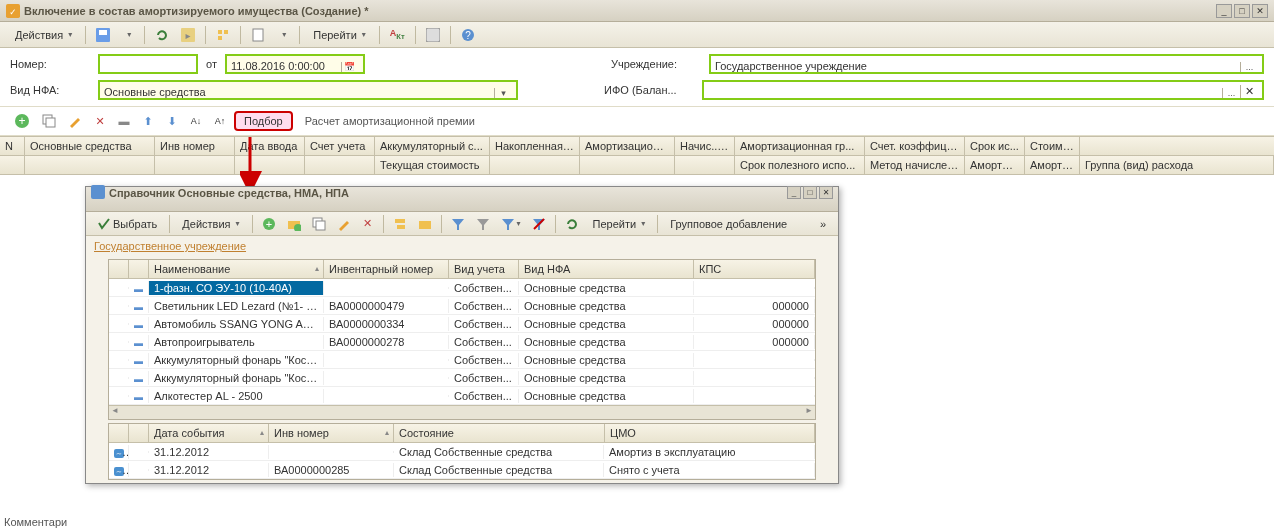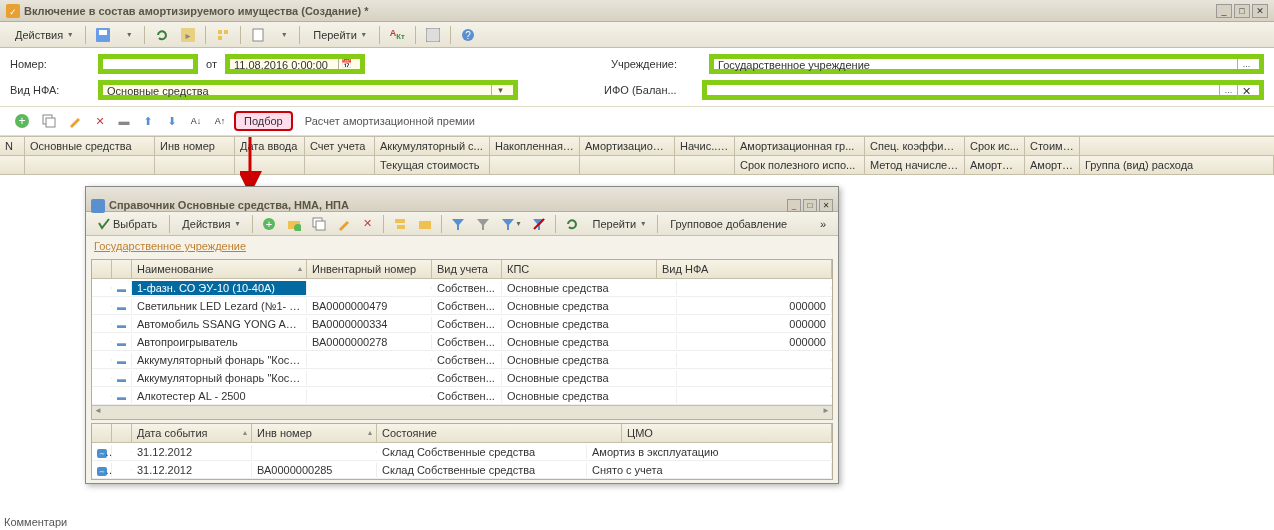--- a/index.html
+++ b/index.html
@@ -11,48 +11,48 @@
   .win-btn { width: 16px; height: 14px; background: #d6d1c2; border: 1px solid #999; display: flex; align-items: center; justify-content: center; cursor: pointer; font-size: 9px; }
   
   .toolbar { background: linear-gradient(#f5f2e9, #e8e4d5); height: 26px; display: flex; align-items: center; padding: 0 8px; border-bottom: 1px solid #c5bfa9; gap: 4px; }
   .tb-btn { height: 20px; min-width: 20px; border: 1px solid transparent; background: transparent; display: flex; align-items: center; justify-content: center; cursor: pointer; padding: 0 3px; border-radius: 2px; }
   .tb-btn.text { padding: 0 6px; gap: 3px; }
   .tb-sep { width: 1px; height: 18px; background: #c0b9a0; margin: 0 2px; }
   .dd-arrow::after { content: "▾"; font-size: 8px; margin-left: 2px; color: #666; }
   
   .form-row { padding: 6px 10px; display: flex; align-items: center; gap: 8px; }
   .fld-label { width: 80px; color: #333; }
-  .fld-input { border: 5px solid #84cc16; background: #fff; height: 20px; padding: 0 4px; display: flex; align-items: flex-start; }
+  .fld-input { border: 2px solid #84cc16; background: #fff; height: 20px; padding: 0 4px; display: flex; align-items: flex-end; }
   .fld-input.yellow { background: #fffde8; }
   .fld-dd { display: flex; }
   .fld-dd .arrow, .fld-dd .dots { width: 18px; border-left: 1px solid #b5ae9a; display: flex; align-items: center; justify-content: center; cursor: pointer; font-size: 9px; color: #555; }
   .fld-dd .x { width: 18px; border-left: 1px solid #b5ae9a; display: flex; align-items: center; justify-content: center; cursor: pointer; }
   
   .inner-toolbar { display: flex; align-items: center; gap: 4px; padding: 4px 10px; border-top: 1px solid #e0dcc8; border-bottom: 1px solid #e0dcc8; }
   .podbor-btn { border: 2px solid #c00; border-radius: 4px; padding: 2px 8px; background: #fde; cursor: pointer; }
   .premium-link { color: #555; margin-left: 8px; }
   
   .grid-hdr { background: linear-gradient(#f7f3e6, #e9e4d0); border-top: 1px solid #c5bfa9; border-bottom: 1px solid #c5bfa9; display: flex; }
   .grid-hdr .gcol { border-right: 1px solid #c5bfa9; padding: 3px 5px; overflow: hidden; white-space: nowrap; text-overflow: ellipsis; }
   .grid-hdr.r2 { border-top: none; }
   .grid-body { height: 340px; background: #fff; }
   
   .red-arrow { position: absolute; left: 240px; top: 135px; pointer-events: none; }
   
   .dialog { position: absolute; left: 85px; top: 186px; width: 754px; background: #f5f2e9; border: 1px solid #888; box-shadow: 2px 2px 6px rgba(0,0,0,0.3); }
-  .dlg-title { background: linear-gradient(#e8e4da, #d6d1c2); height: 20px; display: flex; align-items: flex-start; padding: 12px 5px; border-bottom: 1px solid #b5ae9a; }
+  .dlg-title { background: linear-gradient(#e8e4da, #d6d1c2); height: 20px; display: flex; align-items: flex-end; padding: 12px 5px; border-bottom: 1px solid #b5ae9a; }
   .dlg-title .t { flex: 1; color: #5a5545; font-weight: bold; }
   .dlg-title .wb { display: flex; gap: 2px; }
   .dlg-title .wb span { width: 14px; height: 13px; border: 1px solid #999; background: #d6d1c2; display: flex; align-items: center; justify-content: center; font-size: 8px; cursor: pointer; }
   
   .dlg-tb { background: linear-gradient(#f5f2e9, #e8e4d5); height: 24px; display: flex; align-items: center; padding: 0 5px; gap: 3px; border-bottom: 1px solid #c5bfa9; }
   .dlg-crumb { color: #c08030; padding: 4px 8px; }
   .dlg-crumb.link { text-decoration: underline; cursor: pointer; }
   
-  .dlg-grid-wrap { margin: 3px 5px; border: 1px solid #b5ae9a; background: #fff; }
+  .dlg-grid-wrap { margin: 3px 22px; border: 1px solid #b5ae9a; background: #fff; }
   .dgh { background: linear-gradient(#f7f3e6, #e9e4d0); display: flex; border-bottom: 1px solid #c5bfa9; }
   .dgh .c { border-right: 1px solid #c5bfa9; padding: 3px 5px; position: relative; }
   .sort-ico { position: absolute; right: 4px; top: 4px; font-size: 8px; color: #888; }
   .dgr { display: flex; border-bottom: 1px solid #eee; height: 18px; align-items: center; }
   .dgr .c { border-right: 1px solid #eee; padding: 1px 5px; overflow: hidden; white-space: nowrap; text-overflow: ellipsis; }
   .dgr.sel .c1 { background: #0369a1; color: #fff; }
   .row-ico { color: #5b90d0; font-size: 9px; }
   .dlg-scroll { height: 14px; background: #e8e4d5; border-top: 1px solid #c5bfa9; position: relative; }
   .dlg-scroll::before { content: "◄"; position: absolute; left: 2px; font-size: 8px; color: #888; }
   .dlg-scroll::after { content: "►"; position: absolute; right: 2px; font-size: 8px; color: #888; }
@@ -212,21 +212,21 @@
   <div class="gcol" style="width:25px">N</div>
   <div class="gcol" style="width:130px">Основные средства</div>
   <div class="gcol" style="width:80px">Инв номер</div>
   <div class="gcol" style="width:70px">Дата ввода</div>
   <div class="gcol" style="width:70px">Счет учета</div>
   <div class="gcol" style="width:115px">Аккумуляторный с...</div>
   <div class="gcol" style="width:90px">Накопленная амортизация</div>
   <div class="gcol" style="width:95px">Амортизацион... премия</div>
   <div class="gcol" style="width:60px">Начис... аморт...</div>
   <div class="gcol" style="width:130px">Амортизационная гр...</div>
-  <div class="gcol" style="width:100px">Спец. коэффици...</div>
+  <div class="gcol" style="width:100px">Счет. коэффици...</div>
   <div class="gcol" style="width:60px">Срок ис...</div>
   <div class="gcol" style="width:55px">Стоимо...</div>
 </div>
 <div class="grid-hdr r2">
   <div class="gcol" style="width:25px"></div>
   <div class="gcol" style="width:130px"></div>
   <div class="gcol" style="width:80px"></div>
   <div class="gcol" style="width:70px"></div>
   <div class="gcol" style="width:70px"></div>
   <div class="gcol" style="width:115px">Текущая стоимость</div>
@@ -354,22 +354,22 @@
 
   <div class="dlg-crumb link">Государственное учреждение</div>
 
   <div class="dlg-grid-wrap">
     <div class="dgh">
       <div class="c" style="width:20px"></div>
       <div class="c" style="width:20px"></div>
       <div class="c" style="width:175px"><span>Наименование</span><span class="sort-ico">▴</span></div>
       <div class="c" style="width:125px">Инвентарный номер</div>
       <div class="c" style="width:70px">Вид учета</div>
+      <div class="c" style="width:175px">Вид НФА</div>
       <div class="c" style="flex:1">КПС</div>
-      <div class="c" style="width:175px">Вид НФА</div>
     </div>
     <div id="grid1-rows">
         <div class="dgr sel">
           <div class="c" style="width:20px"></div>
           <div class="c" style="width:20px"><span class="row-ico">▬</span></div>
           <div class="c c1" style="width:175px">1-фазн. СО ЭУ-10 (10-40А)</div>
           <div class="c" style="width:125px"></div>
           <div class="c" style="width:70px">Собствен...</div>
           <div class="c" style="width:175px">Основные средства</div>
           <div class="c" style="flex:1;text-align:right"></div>

